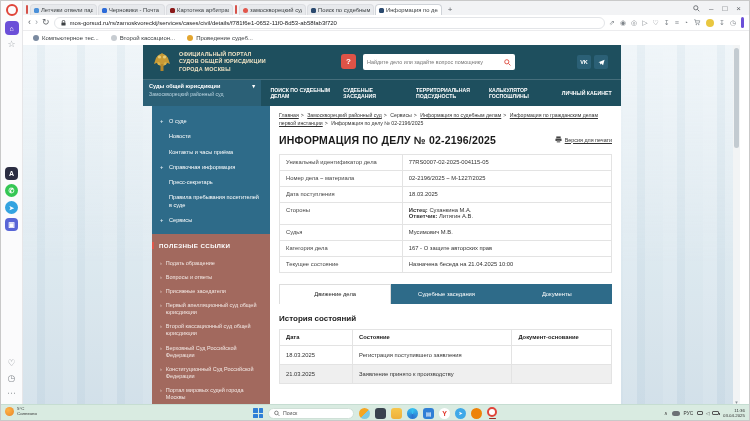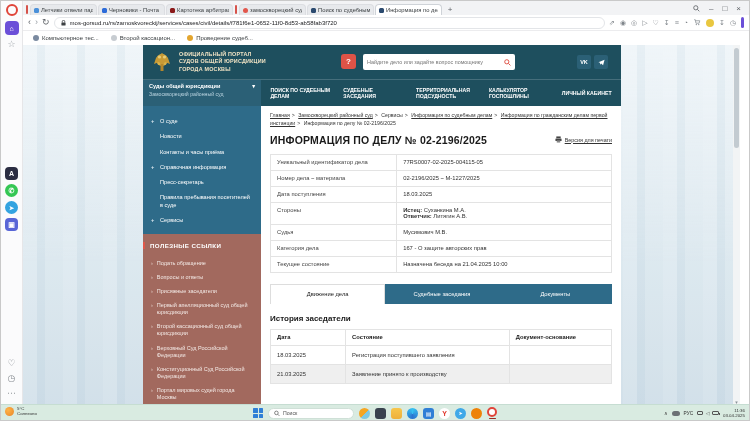--- a/index.html
+++ b/index.html
@@ -82,21 +82,21 @@
     color:#fff; display:flex; align-items:center; justify-content:center; font-size:5.5px; font-weight:bold; }
 
   .site-nav { height:27px; background:#1e4f5e; border-top:1px solid rgba(255,255,255,.18);
     display:flex; align-items:stretch; }
   .selector { width:118px; background:#2b6076; padding:3px 6px 2px; flex:none; }
   .selector .t { font-size:5.6px; font-weight:bold; color:#fff; display:flex; justify-content:space-between; }
   .selector .s { font-size:5.2px; color:#b9d3df; margin-top:1.5px; }
   .navitems { flex:1; display:flex; justify-content:space-around; align-items:center; padding:0 4px; }
   .navitem { font-size:5.2px; font-weight:bold; color:#fff; line-height:1.25; max-width:62px; text-align:left; }
 
-  .content-row { display:flex; height:300px; }
+  .content-row { display:flex; height:300px;margin-left:9px; }
   .side { width:118px; flex:none; display:flex; flex-direction:column; }
   .menu { background:#2e6b89; padding:8px 0 6px; }
   .menu-item { display:flex; gap:4px; padding:4px 8px; font-size:5.6px; color:#fff; line-height:1.3; }
   .menu-item .pfx { width:5px; flex:none; font-weight:bold; color:#d8e6ee; }
   .useful { background:#a2695e; flex:1; padding:8px 8px; }
   .useful .uh { font-size:6.2px; font-weight:bold; color:#fff; letter-spacing:.4px;
     border-left:2px solid #e0574a; padding-left:5px; margin-left:-8px; }
   .ulist { margin-top:7px; }
   .uitem { display:flex; gap:4px; font-size:5.5px; color:#f3e9e5; line-height:1.3; padding:3.5px 0; }
   .uitem .arr { color:#e3cfc8; flex:none; }
@@ -459,21 +459,21 @@
                 </tr>
           </tbody>
             </table>
 
           <div class="ctabs">
             <div class="ctab active">Движение дела</div>
             <div class="ctab">Судебные заседания</div>
             <div class="ctab">Документы</div>
           </div>
 
-          <div class="hist-title">История заседатели</div>
+          <div class="hist-title">История состояний</div>
 
           <table class="ht">
             <tbody>
                 <tr>
               <th class="c-date">Дата</th>
               <th>Состояние</th>
               <th class="c-doc">Документ-основание</th>
             </tr>
             <tr>
               <td>18.03.2025</td>

